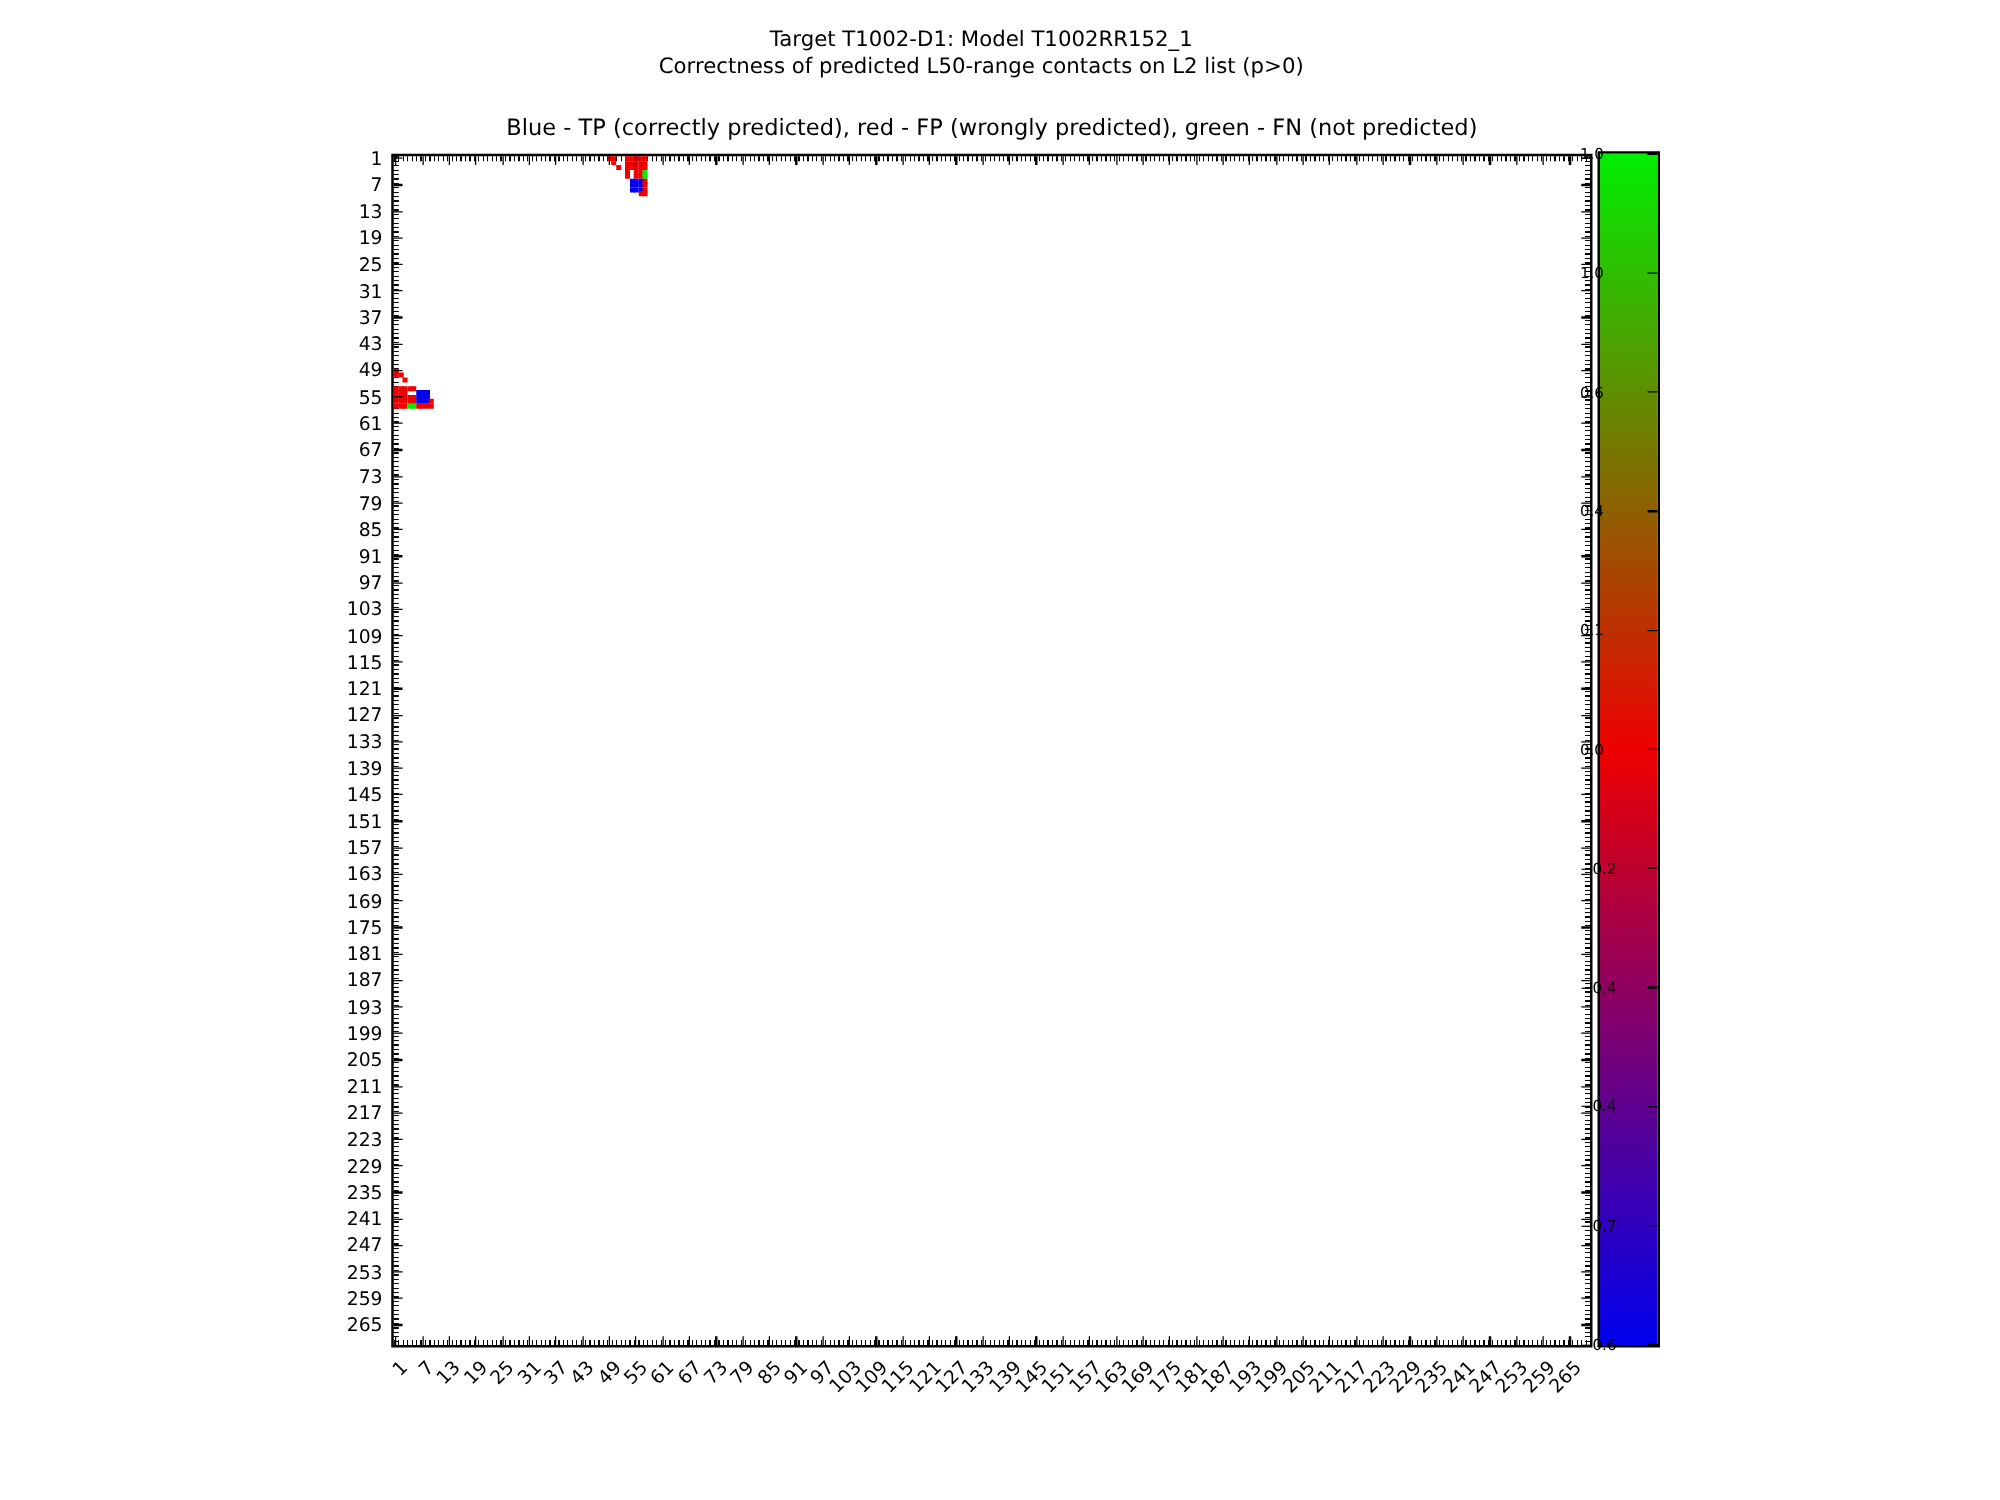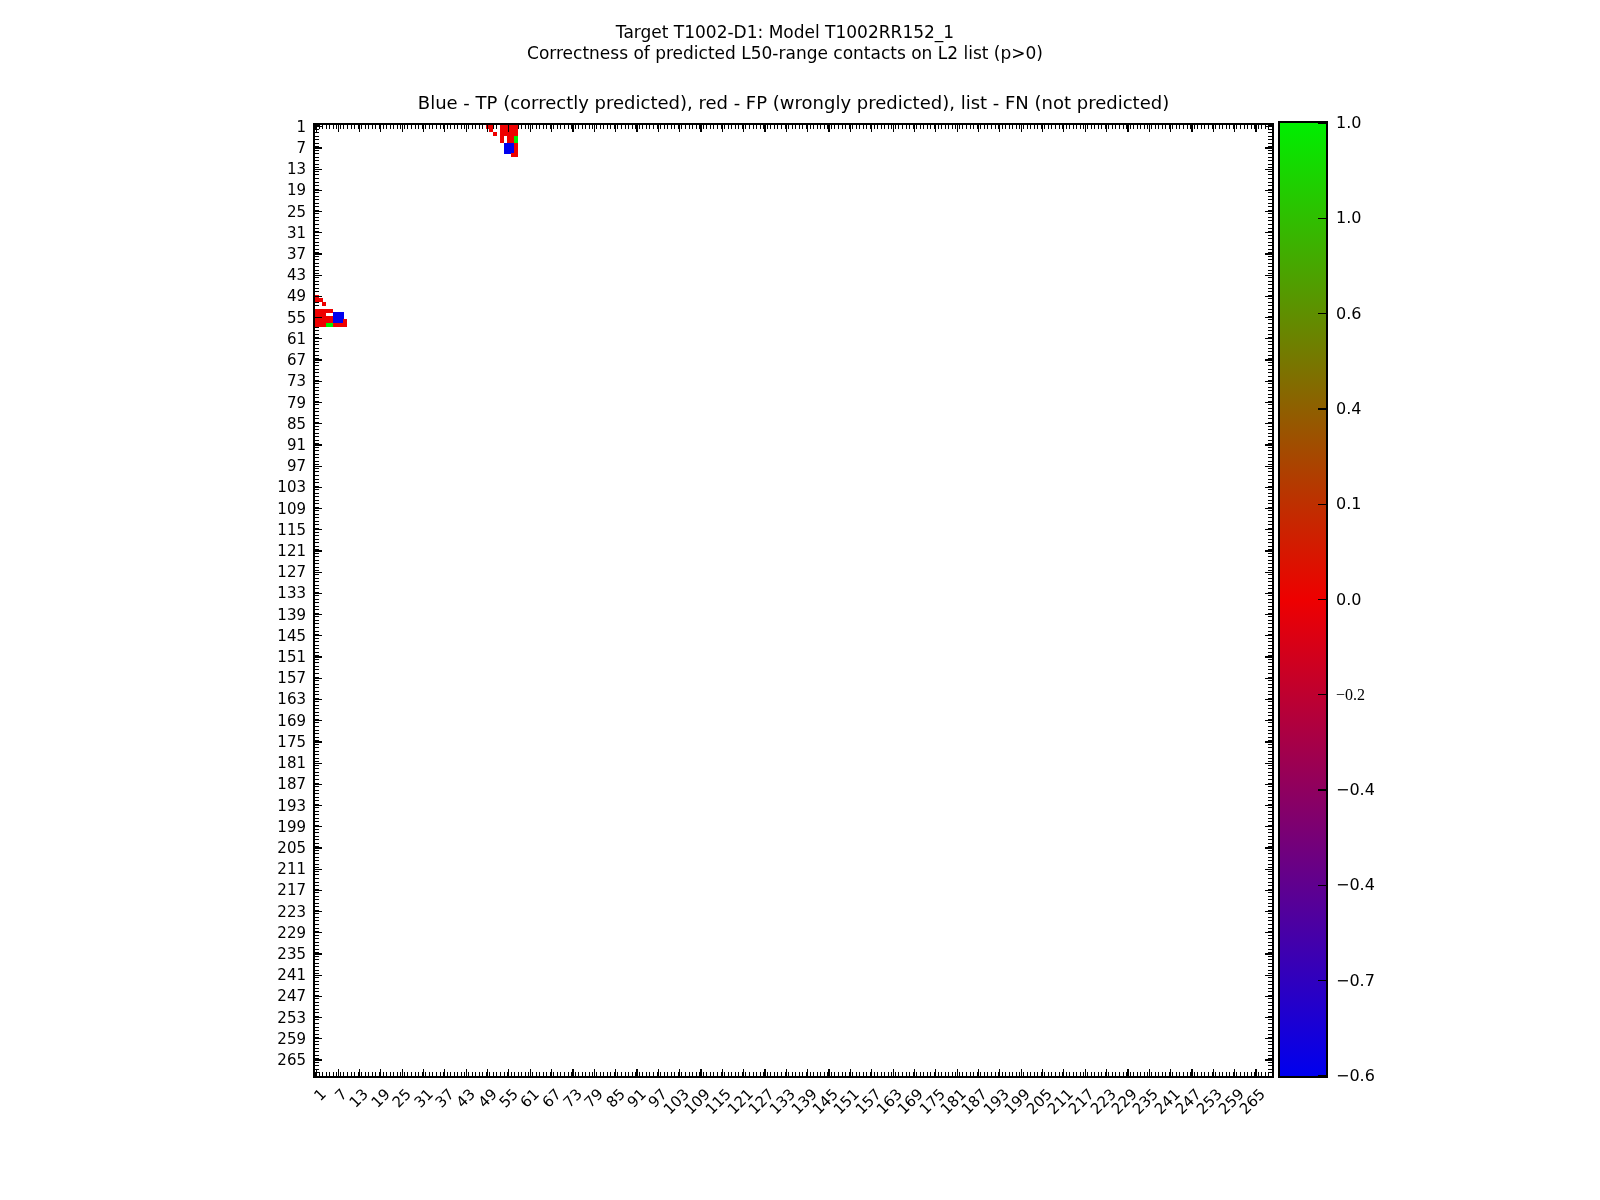--- a/index.html
+++ b/index.html
@@ -27,28 +27,28 @@
   .cell{position:absolute;}
   .ylab{position:absolute;width:44px;text-align:right;font-size:15px;line-height:18px;}
   .xlab{position:absolute;width:56px;text-align:right;font-size:15px;line-height:18px;
     transform-origin:100% 0%;transform:rotate(-45deg);}
   #cbar{
     position:absolute;left:1278px;top:121px;width:50px;height:957px;
     border:2px solid #000;box-sizing:border-box;
   }
   #cbar .grad{position:absolute;left:0;top:0;right:0;bottom:0;}
   .cbtick{position:absolute;right:0;width:8px;height:1.4px;background:#000;}
-  .cblab{position:absolute;left:1336px;font-size:16px;line-height:20px;}
+  .cblab{position:absolute;left:1264px;font-size:12px;line-height:20px;}
 </style>
 </head>
 <body>
 
 <div class="fig-title">Target T1002-D1: Model T1002RR152_1</div>
 <div class="fig-subtitle">Correctness of predicted L50-range contacts on L2 list (p&gt;0)</div>
-<div class="axes-title">Blue - TP (correctly predicted), red - FP (wrongly predicted), list - FN (not predicted)</div>
+<div class="axes-title">Blue - TP (correctly predicted), red - FP (wrongly predicted), green - FN (not predicted)</div>
 
 <div id="plot">
   <div class="comb comb-top"></div>
   <div class="comb comb-bottom"></div>
   <div class="comb comb-left"></div>
   <div class="comb comb-right"></div>
 <div class="cell" style="left: 0px; top: 169.695px; width: 3.95762px; height: 3.93532px; background: rgb(238, 0, 0);"></div>
     <div class="cell" style="left: 0px; top: 173.23px; width: 3.95762px; height: 3.93532px; background: rgb(238, 0, 0);"></div>
     <div class="cell" style="left: 3.55762px; top: 173.23px; width: 3.95762px; height: 3.93532px; background: rgb(238, 0, 0);"></div>
     <div class="cell" style="left: 7.11524px; top: 176.766px; width: 3.95762px; height: 3.93532px; background: rgb(238, 0, 0);"></div>
@@ -421,18 +421,18 @@
     <div class="cbtick" style="top: 857px;"></div>
     <div class="cbtick" style="top: 952.3px;"></div>
   </div>
 <div id="cblabs">
     <div class="cblab" style="top: 113px;">1.0</div>
     <div class="cblab" style="top: 208.3px;">1.0</div>
     <div class="cblab" style="top: 303.6px;">0.6</div>
     <div class="cblab" style="top: 398.9px;">0.4</div>
     <div class="cblab" style="top: 494.2px;">0.1</div>
     <div class="cblab" style="top: 589.5px;">0.0</div>
-    <div class="cblab" style="top: 684.8px; font-family: Liberation Serif, serif;">−0.2</div>
+    <div class="cblab" style="top: 684.8px;">−0.2</div>
     <div class="cblab" style="top: 780.1px;">−0.4</div>
     <div class="cblab" style="top: 875.4px;">−0.4</div>
     <div class="cblab" style="top: 970.7px;">−0.7</div>
     <div class="cblab" style="top: 1066px;">−0.6</div>
   </div>
 
 </body></html>

